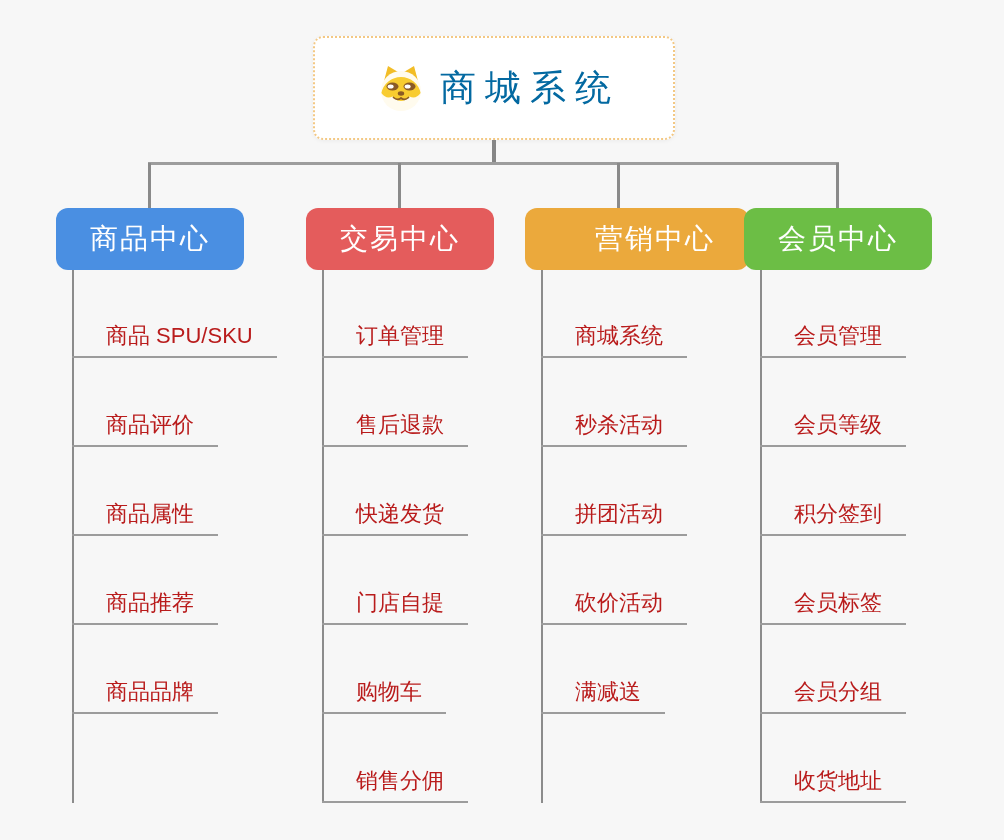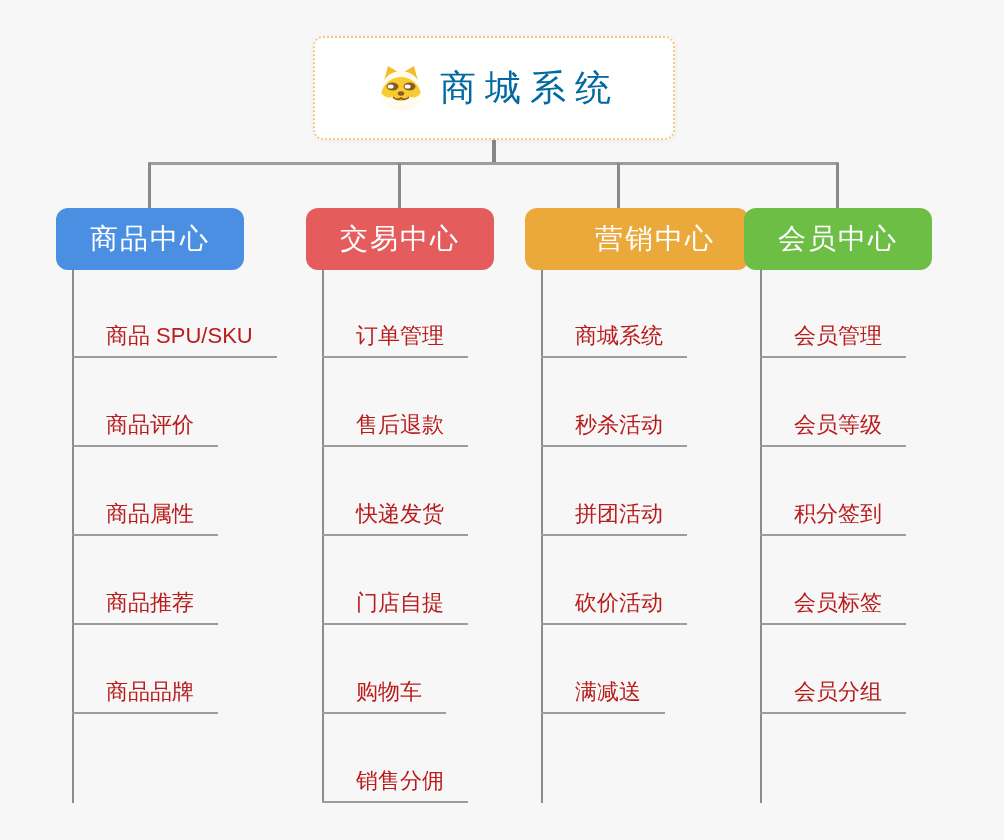--- a/index.html
+++ b/index.html
@@ -119,17 +119,18 @@
       <div class="branch-header" style="left: 744px; background: rgb(108, 190, 69);">
         <span>会员中心</span>
       </div>
       <div class="line branch-vline" style="left: 760px;"></div>
       <div class="branch-items" style="left: 760px;">
           <div class="branch-item">会员管理</div>
           <div class="branch-item">会员等级</div>
           <div class="branch-item">积分签到</div>
           <div class="branch-item">会员标签</div>
           <div class="branch-item">会员分组</div>
+          <div class="branch-item">收货地址</div>
         </div>
     </div>
   </div>
 
 </div>
 
 </body></html>

